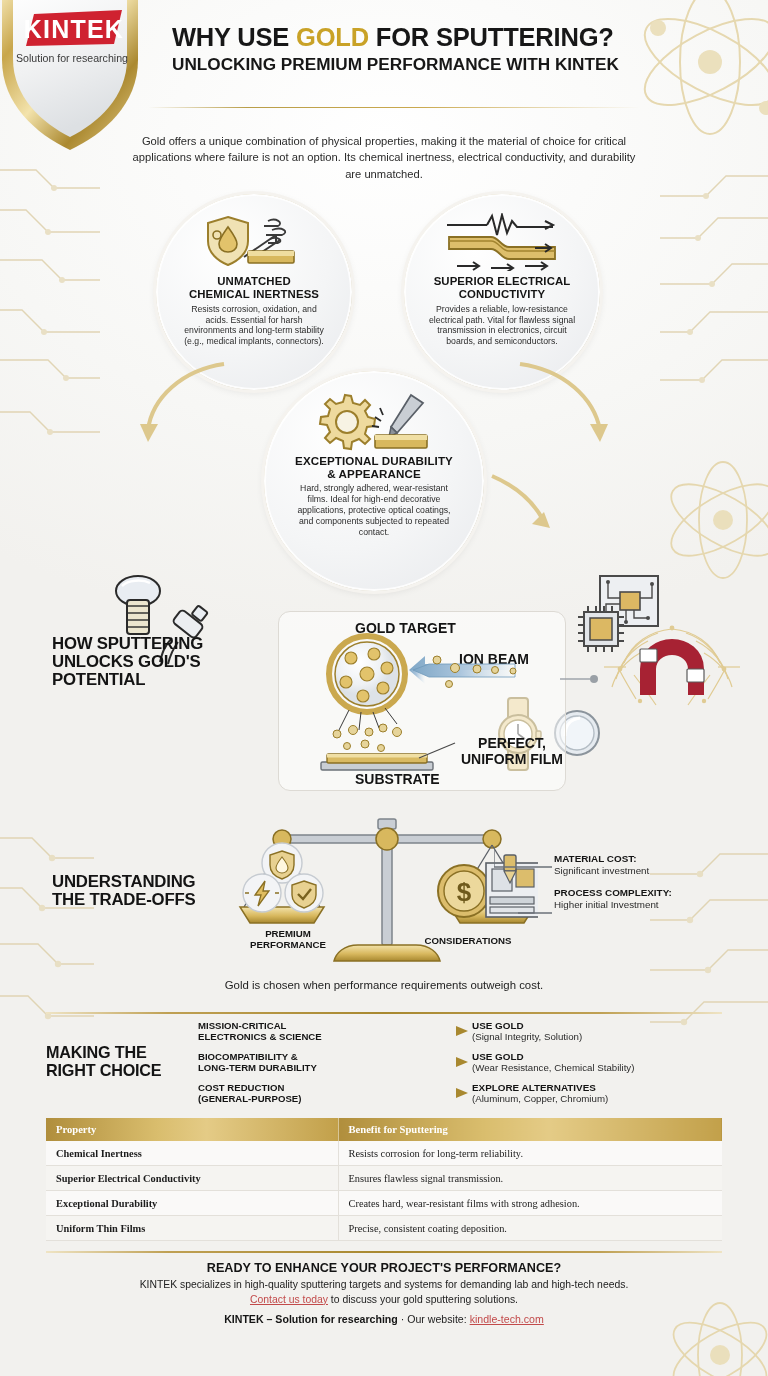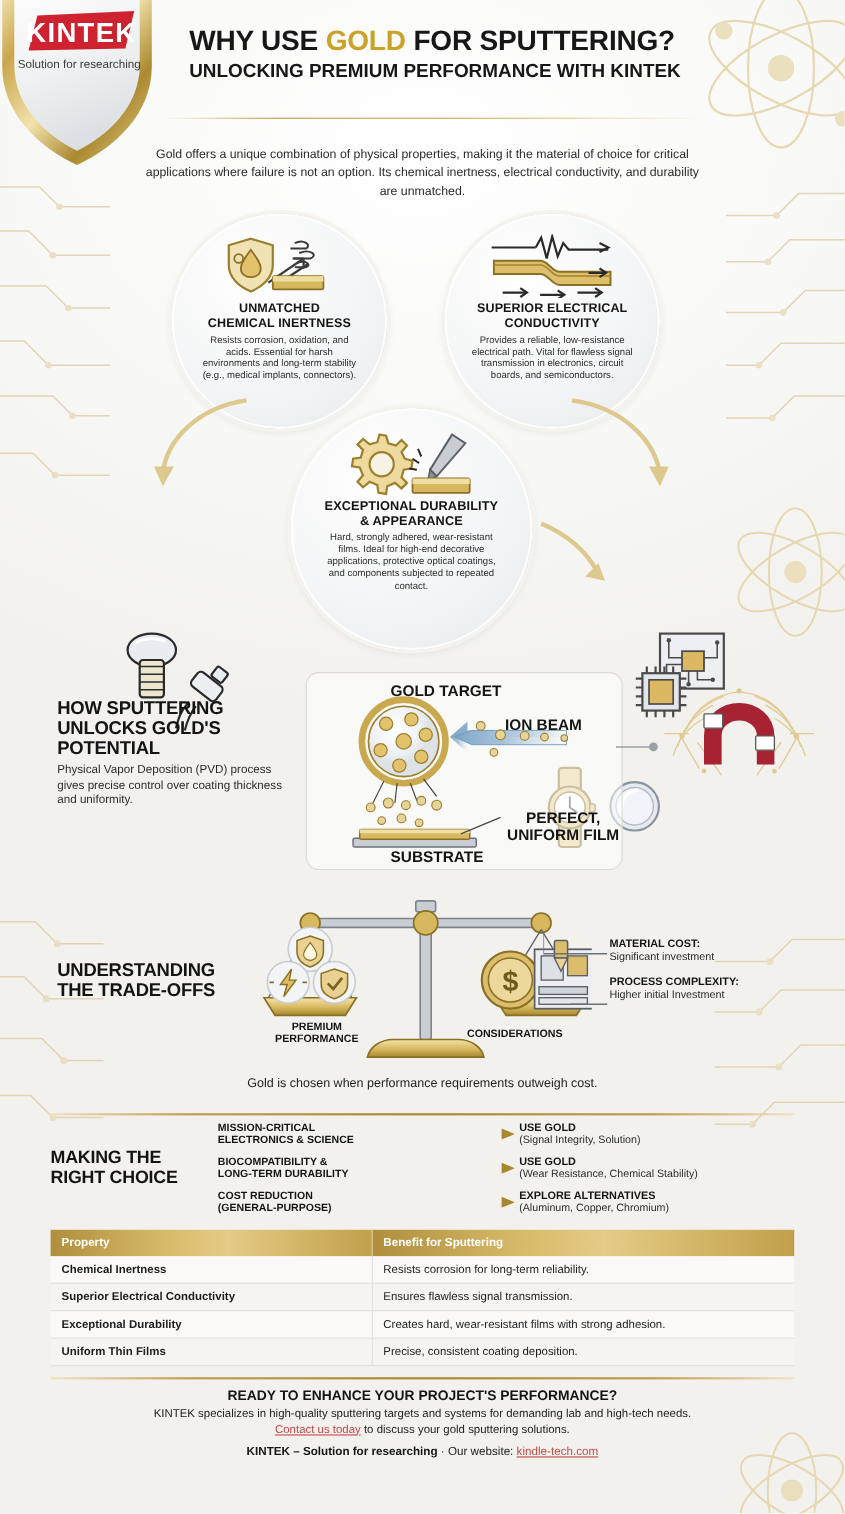--- a/index.html
+++ b/index.html
@@ -121,21 +121,21 @@
   .choice-title { font-size: 16.2px; font-weight: 800; color: #141414; line-height: 1.1; width: 148px; letter-spacing: -.2px; }
   .choice-rows { flex: 1; display: flex; flex-direction: column; justify-content: center; gap: 6px; padding-left: 4px; }
   .choice-row { display: flex; align-items: center; height: 25px; }
   .ch-left { width: 178px; font-size: 9.6px; font-weight: 800; color: #141414; line-height: 1.16; }
   .ch-arrow { width: 96px; display: flex; align-items: center; }
   .ch-right { flex: 1; line-height: 1.16; }
   .ch-right .k { font-size: 9.9px; font-weight: 800; color: #141414; display: block; }
   .ch-right .v { font-size: 9.7px; color: #2b2b2b; display: block; }
 
   
-  .sect-table { position: relative; z-index: 2; margin: 8px 46px 0; }
+  .sect-table { position: relative; z-index: 2; margin: 8px 46px 0; font-family: Liberation Serif, serif; }
   table { width: 100%; border-collapse: collapse; }
   thead th {
     background: linear-gradient(90deg, #b08e3c 0%, #d9bd6d 38%, #e4cb86 55%, #c2a04a 100%);
     color: #fff; font-size: 10.6px; font-weight: 800; text-align: left;
     padding: 6px 10px; border-right: 1px solid rgba(255,255,255,.45);
   }
   thead th:last-child { border-right: none; }
   tbody td {
     font-size: 10.4px; color: #1c1c1c; padding: 6.5px 10px;
     border-bottom: 1px solid #e3e0da; background: rgba(255,255,255,.6);
@@ -471,21 +471,20 @@
     </div>
   </div>
 
   <div class="sect-sputter">
     <div class="sp-left">
       <div class="h2">
         <span>HOW SPUTTERING</span><br>
         <span>UNLOCKS GOLD'S</span><br>
         <span>POTENTIAL</span>
       </div>
-      <div class="body">Physical Vapor Deposition (PVD) process gives precise control over coating thickness and uniformity.</div>
     </div>
 
     <div class="sp-panel">
       <div class="lbl" style="left:76px; top:9px;">GOLD TARGET</div>
       <div class="lbl" style="left:180px; top:40px;">ION BEAM</div>
       <div class="lbl" style="left:182px; top:124px;">
         <span>PERFECT,</span><br>
         <span>UNIFORM FILM</span>
       </div>
       <div class="lbl" style="left:76px; top:160px;">SUBSTRATE</div>

